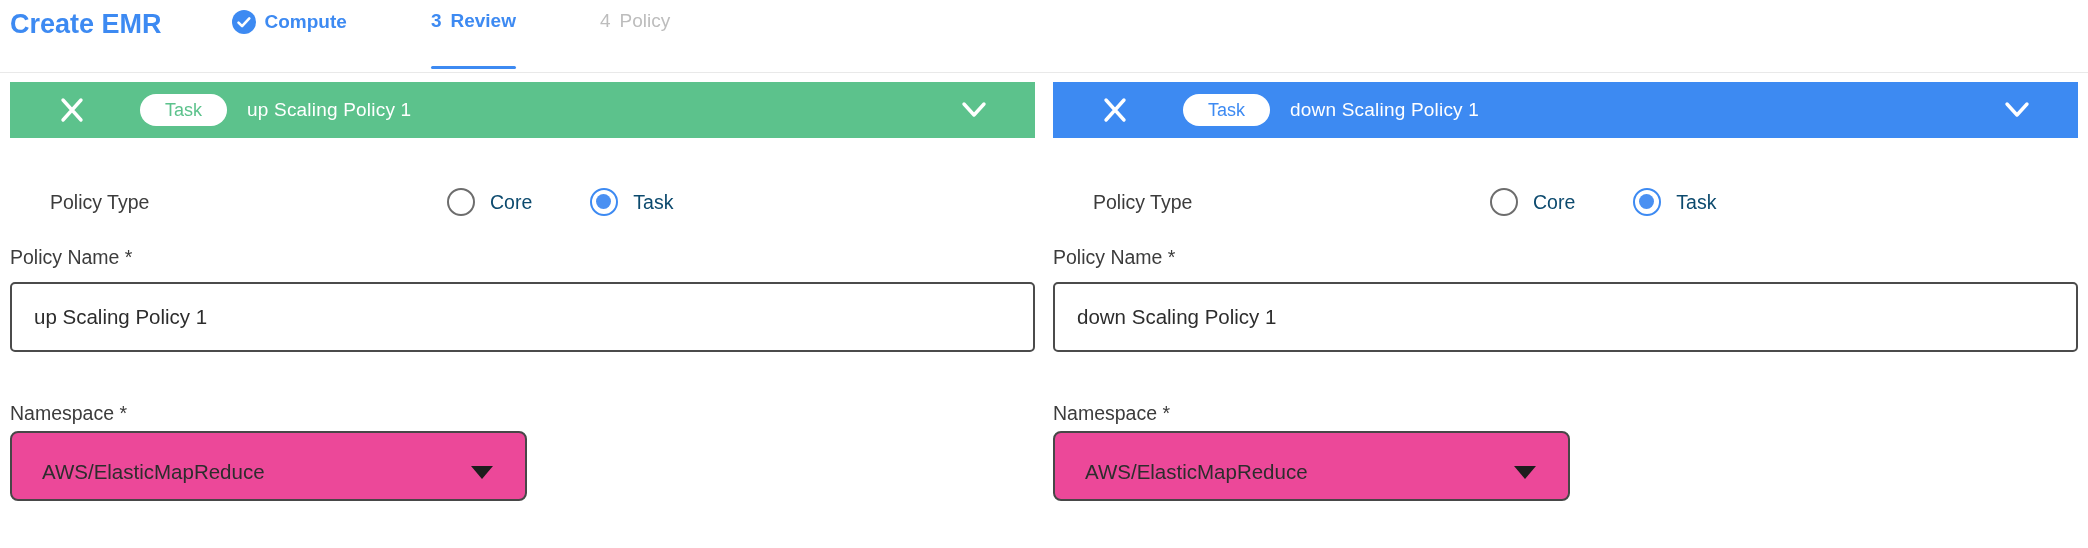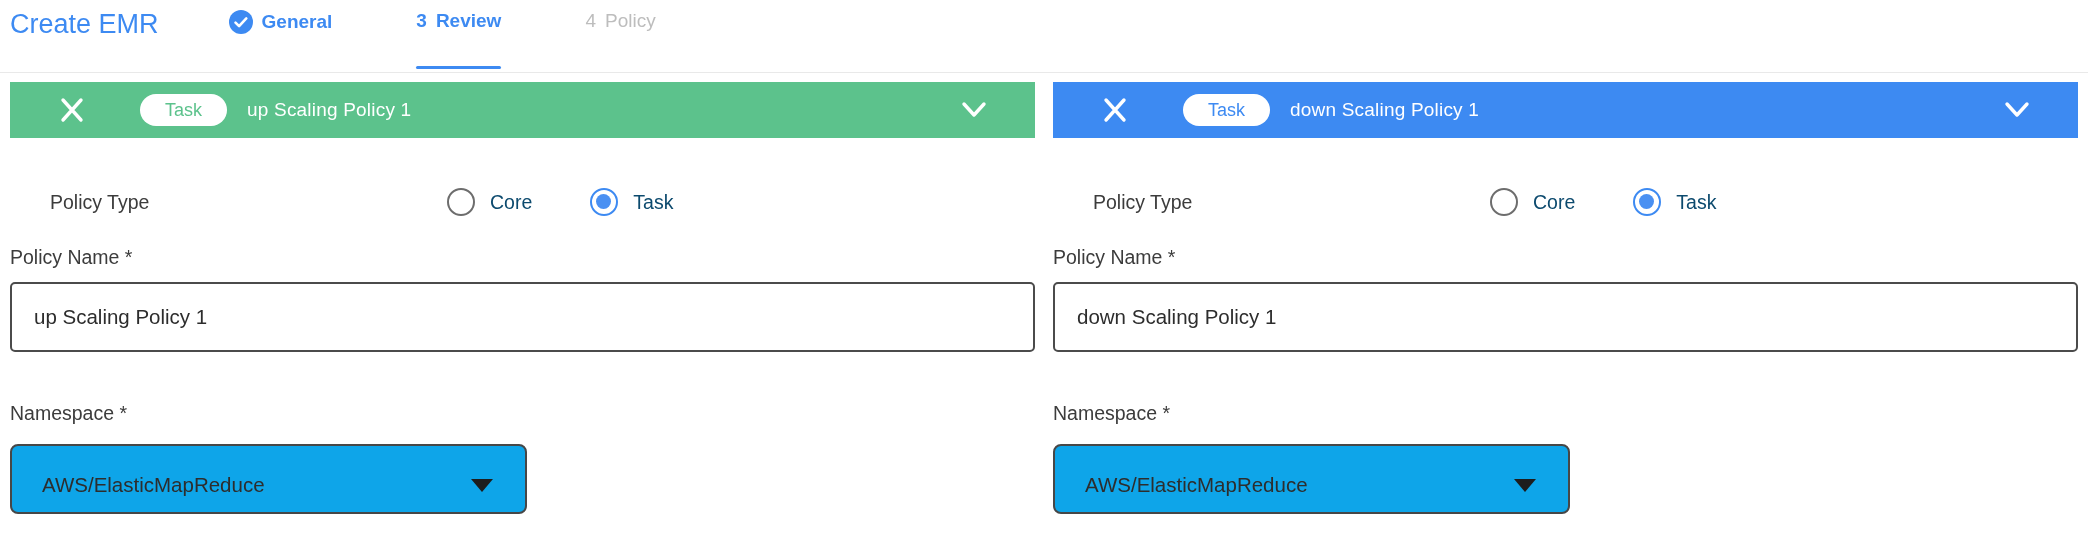--- a/index.html
+++ b/index.html
@@ -7,21 +7,21 @@
   body {
     width:2088px; height:548px; overflow:hidden; background:#ffffff;
     font-family:"Liberation Sans","DejaVu Sans",sans-serif; color:#3e3e3e;
   }
 
   
   .nav {
     height:73px; border-bottom:1px solid #e9e9e9;
     display:flex; align-items:stretch; padding:0 10px;
   }
-  .nav-title { font-size:27px; font-weight:400; color:#3d8af2; padding-top:9px; }
+  .nav-title { font-size:27px; font-weight:700; color:#3d8af2; padding-top:9px; }
   .steps { display:flex; margin-left:70px; }
   .step { position:relative; margin-right:84px; cursor:pointer; }
   .step-inner { display:flex; align-items:center; gap:9px; margin-top:10px; }
   .step { font-size:19px; font-weight:600; color:#3d8af2; }
   .step.upcoming { color:#bdbdbd; font-weight:500; }
   .step-num { font-size:19px; }
   .step-underline {
     position:absolute; left:0; right:0; bottom:3px; height:3px;
     background:#3d8af2; border-radius:2px;
   }
@@ -67,22 +67,22 @@
   .radio-label { font-size:19.5px; margin-left:15px; color:#0c4a6e; }
 
   .text-input {
     display:block; margin-top:13px; width:100%; height:70px;
     border:2px solid #4b4b4b; border-radius:5px;
     font-size:20.5px; color:#2d2d2d; padding:0 22px;
     font-family:inherit; background:#fff; outline:none;
   }
   .ns-label { margin-top:50px; }
   .dropdown {
-    margin-top:19px; width:517px; height:70px;
-    border:2px solid #474747; border-radius:8px; background:#0ea5e9;
+    margin-top:6px; width:517px; height:70px;
+    border:2px solid #474747; border-radius:8px; background:#ec4899;
     display:flex; align-items:center; justify-content:space-between;
     padding:12px 32px 0 30px; font-size:20.5px; color:#2d2d2d; cursor:pointer;
   }
   .caret-down {
     width:0; height:0;
     border-left:11px solid transparent; border-right:11px solid transparent;
     border-top:13px solid #1d1d1d;
   }
 </style>
 </head>
@@ -93,21 +93,21 @@
 
   <div class="steps">
     <div class="step completed">
       <div class="step-inner">
         <span class="check-icon">
           <svg width="24" height="24" viewBox="0 0 24 24">
               <circle cx="12" cy="12" r="12" fill="#3d8af2"></circle>
               <path d="M6.5 12.6 l3.6 3.6 7.2-7.8" stroke="#fff" stroke-width="2.6" fill="none" stroke-linecap="round" stroke-linejoin="round"></path>
             </svg>
         </span>
-        <span>General</span>
+        <span>Compute</span>
       </div>
     </div>
 
 
     <div class="step current">
       <div class="step-inner">
         <span class="step-num">3</span>
         <span>Review</span>
       </div>
       <div class="step-underline"></div>

